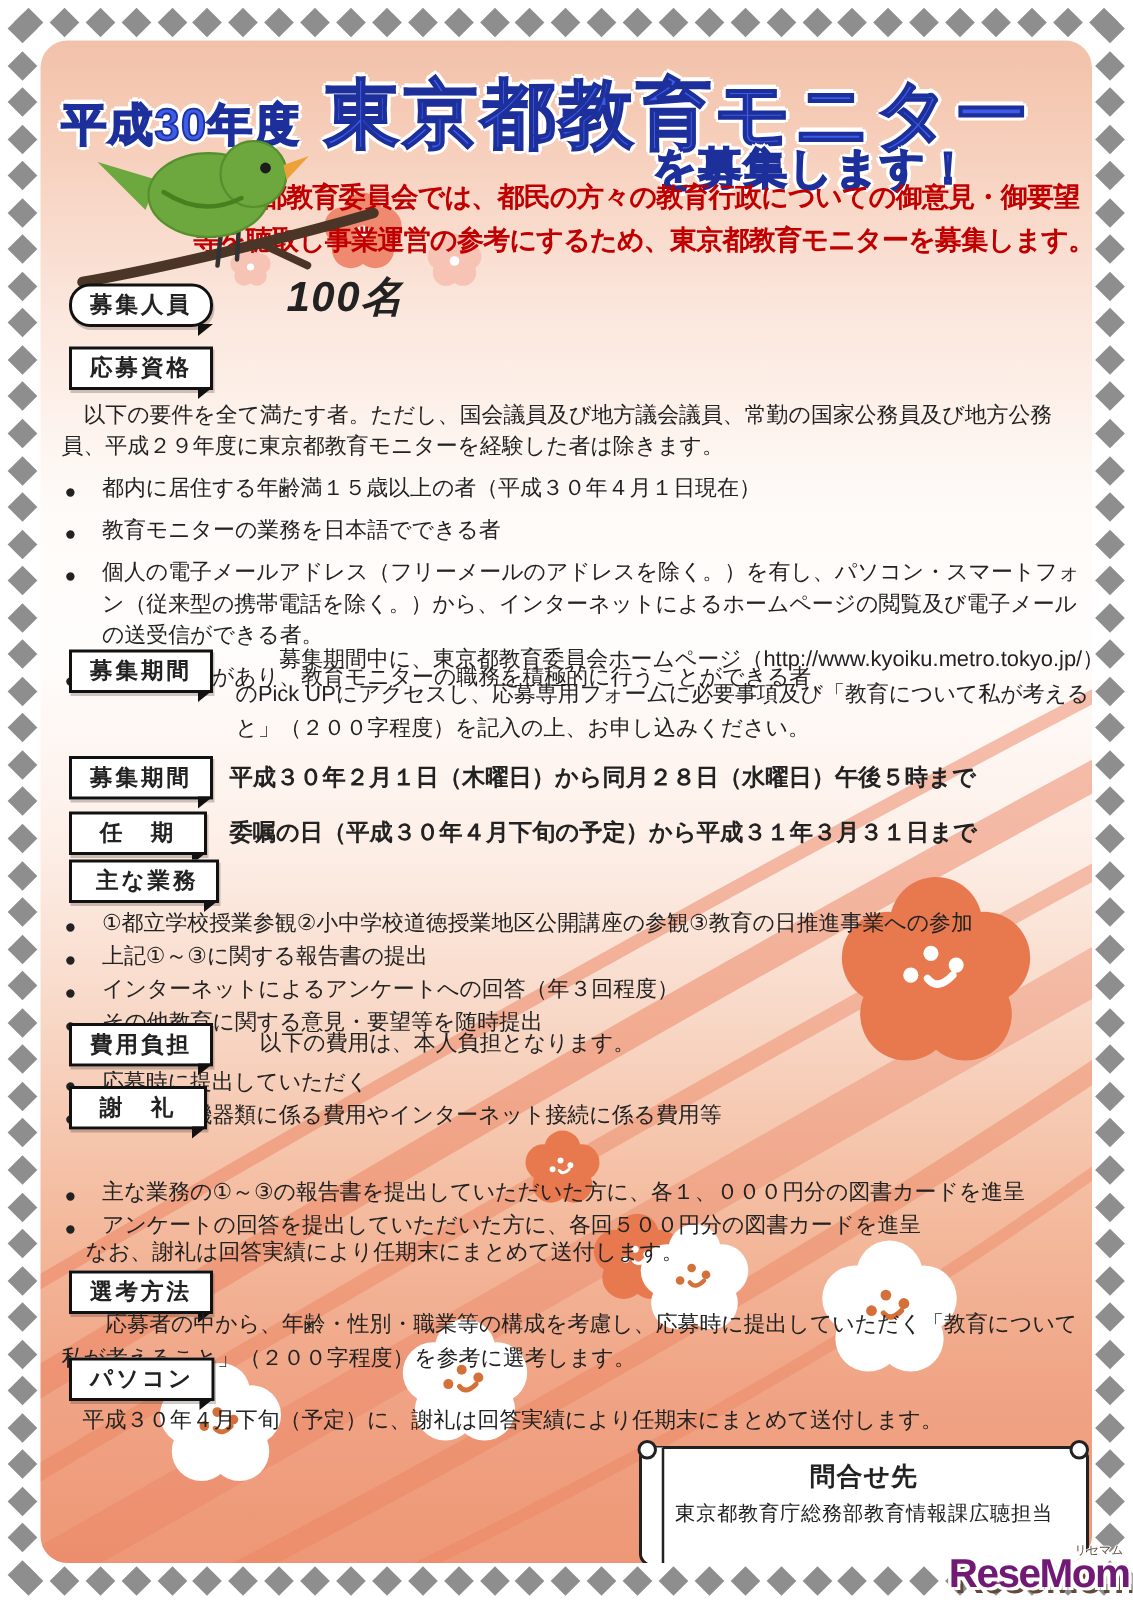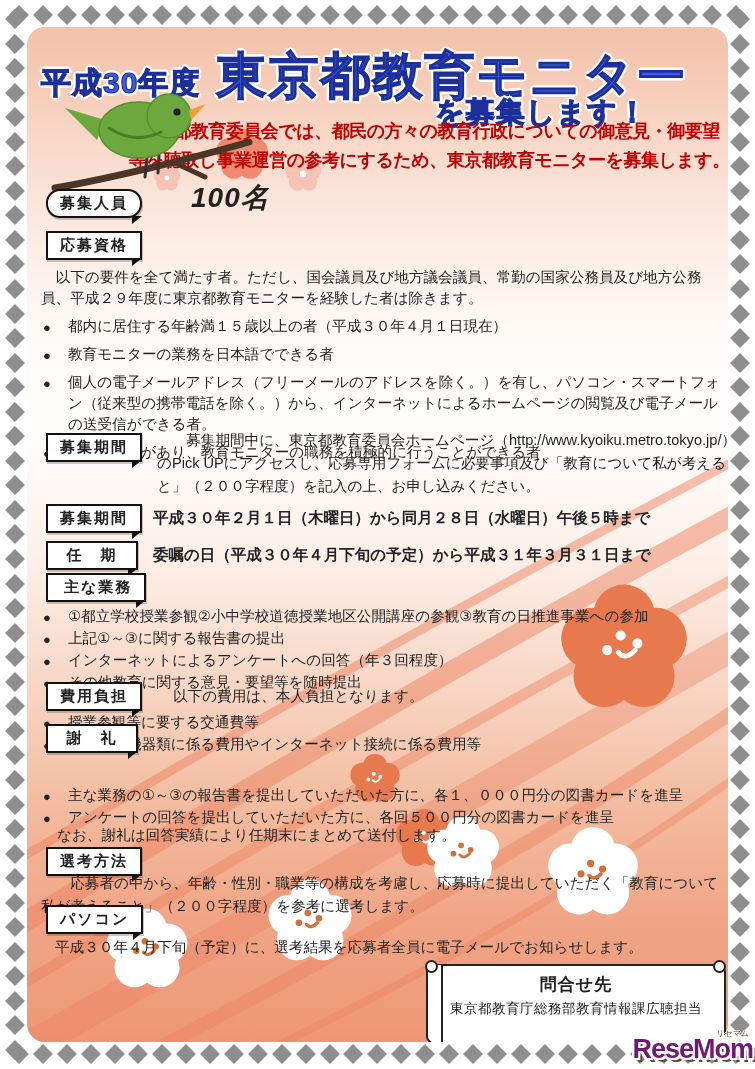--- a/index.html
+++ b/index.html
@@ -411,39 +411,39 @@
         <li>上記①～③に関する報告書の提出</li>
         <li>インターネットによるアンケートへの回答（年３回程度）</li>
         <li>その他教育に関する意見・要望等を随時提出</li>
       </ul>
     </div>
 
     <div class="tag" style="top:655px;">費用負担</div>
     <div class="textblock" style="left:146px;top:659px;">以下の費用は、本人負担となります。</div>
     <div class="textblock" style="left:14px;top:681px;width:684px;">
       <ul class="blist tight">
-        <li>授業参観等に要する交通費等</li>
+        <li>応募時に提出していただく</li>
         <li>使用する機器類に係る費用やインターネット接続に係る費用等</li>
       </ul>
     </div>
 
     <div class="tag" style="top:697px;">謝　礼</div>
     <div class="textblock" style="left:14px;top:754px;width:684px;">
       <ul class="blist tight">
         <li>主な業務の①～③の報告書を提出していただいた方に、各１、０００円分の図書カードを進呈</li>
         <li>アンケートの回答を提出していただいた方に、各回５００円分の図書カードを進呈</li>
       </ul>
     </div>
     <div class="textblock" style="left:30px;top:798px;">なお、謝礼は回答実績により任期末にまとめて送付します。</div>
 
     <div class="tag" style="top:820px;">選考方法</div>
     <div class="textblock indent1" style="left:14px;top:845px;width:686px;">　応募者の中から、年齢・性別・職業等の構成を考慮し、応募時に提出していただく「教育について私が考えること」（２００字程度）を参考に選考します。</div>
 
     <div class="tag" style="top:878px;">パソコン</div>
-    <div class="textblock" style="left:28px;top:910px;">平成３０年４月下旬（予定）に、選考結果を応募者全員に電子メールでお知らせします。</div>
+    <div class="textblock" style="left:28px;top:910px;">平成３０年４月下旬（予定）に、謝礼は回答実績により任期末にまとめて送付します。</div>
 
     <div class="contact">
       <span class="roll"></span>
       <span class="curl curl-tl"></span>
       <span class="curl curl-tr"></span>
       <div class="contact-title">問合せ先</div>
       <div class="contact-dept">東京都教育庁総務部教育情報課広聴担当</div>
     </div>
   </div>
 </div>

